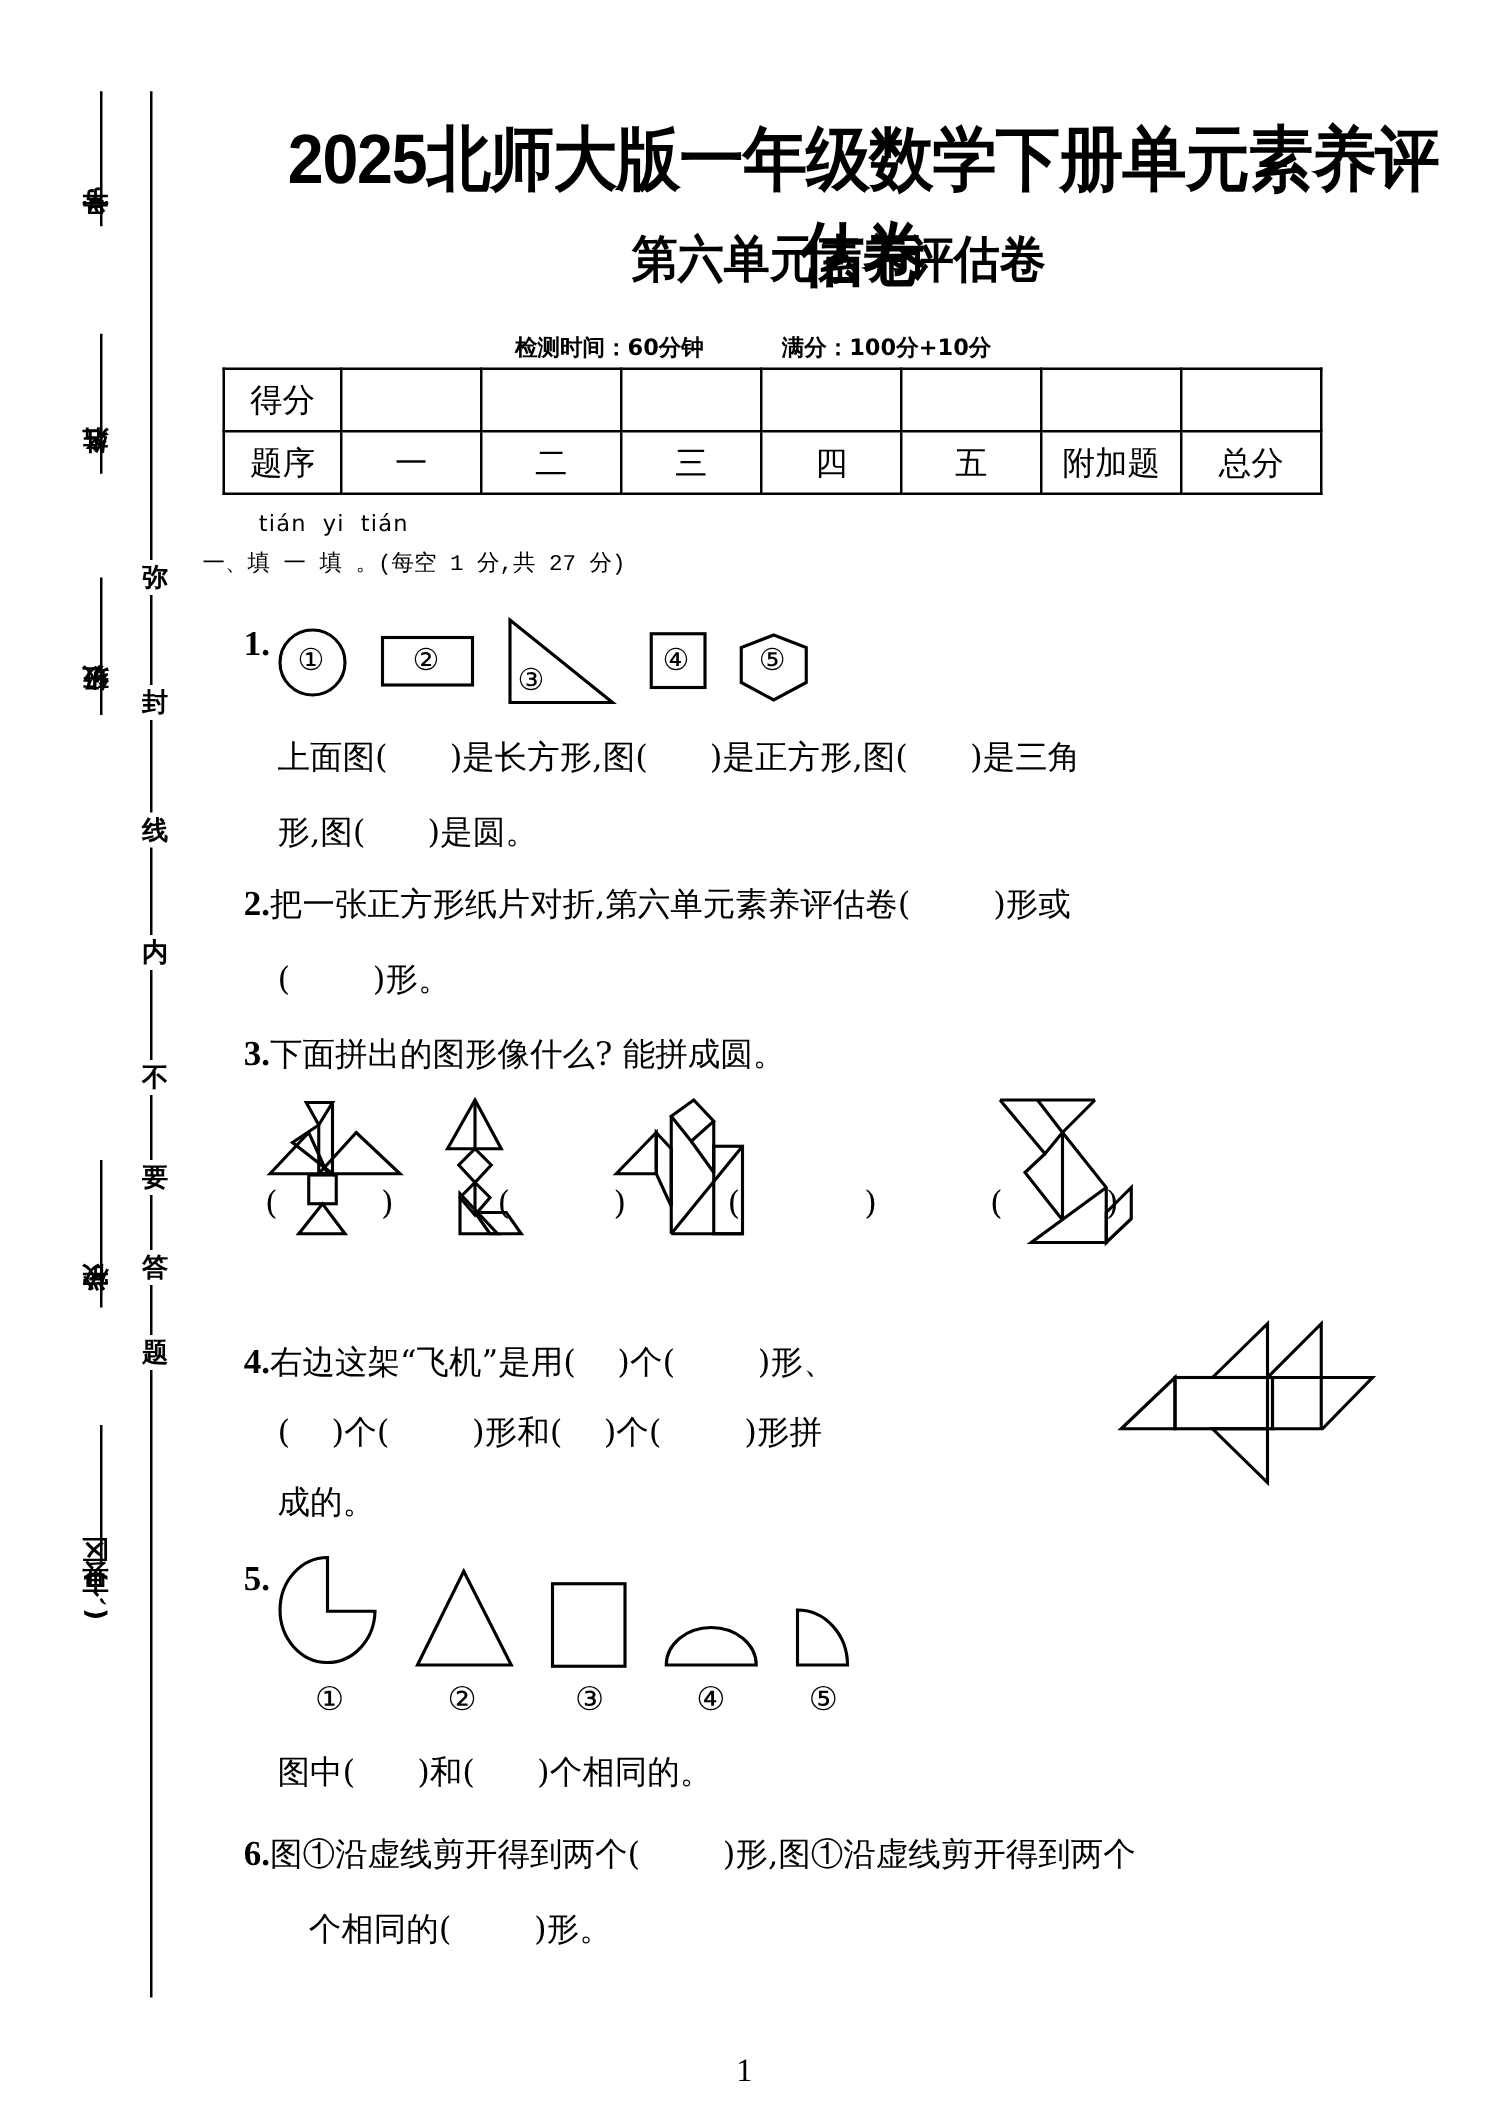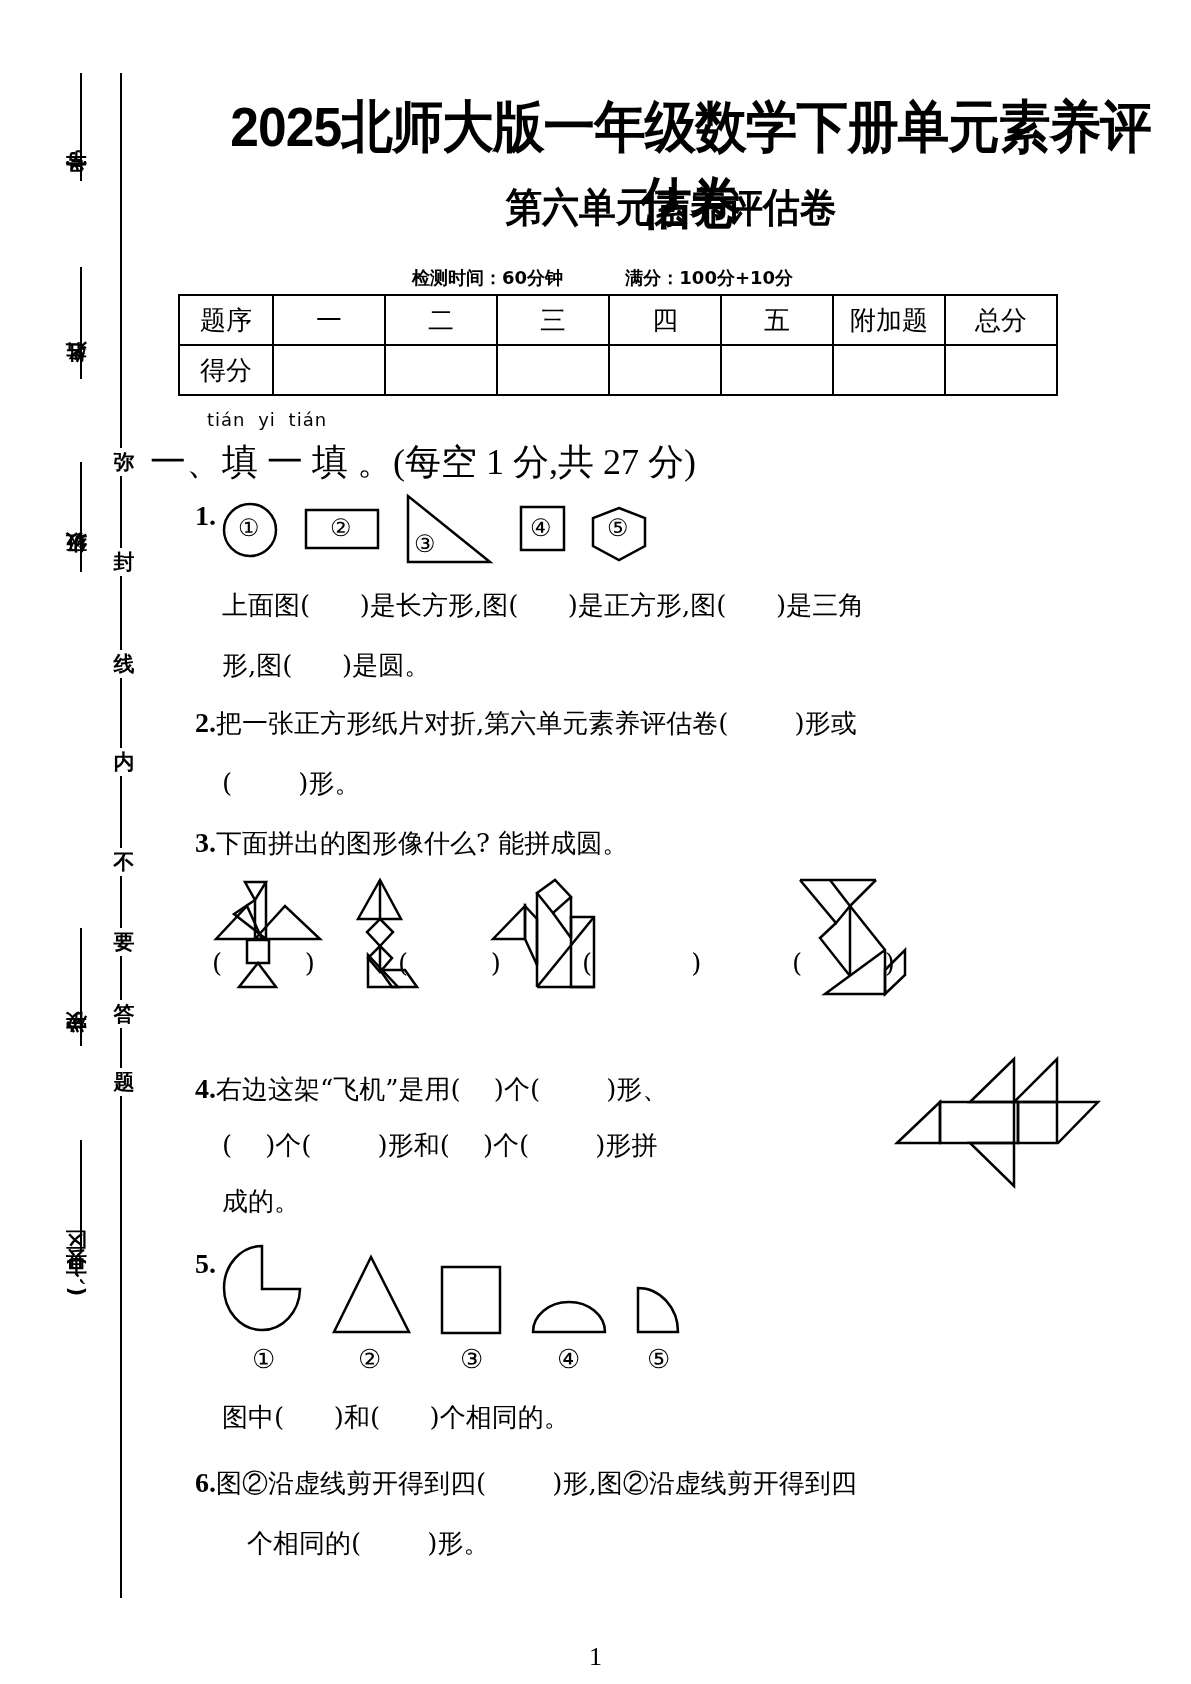--- a/index.html
+++ b/index.html
@@ -10,21 +10,21 @@
          font-family:"Liberation Sans",sans-serif;letter-spacing:-1px;}
   .title .inner{display:inline-block;margin-left:190px;transform:scaleX(0.92);}
   .subtitle{left:0;width:1191px;top:180px;text-align:center;font-size:40px;font-weight:bold;}
   .subtitle span{display:inline-block;margin-left:150px;transform:scaleX(0.92);}
   .meta{top:266px;left:412px;font-size:18px;font-weight:bold;}
   .meta span{margin-right:56px;}
   table.score{position:absolute;left:178px;top:294px;border-collapse:collapse;}
   table.score td{border:2px solid #000;height:48px;text-align:center;font-size:26px;
         font-family:"DejaVu Serif",serif;padding:0;}
   .pinyin{top:409px;left:207px;font-size:18px;letter-spacing:1px;word-spacing:6px;}
-  .section{top:438px;left:150px;font-size:36px;font-family:Liberation Serif, serif;}
+  .section{top:438px;left:162px;font-size:18px;font-family:Liberation Mono, monospace;}
   .q{font-size:26px;font-family:"DejaVu Serif",serif;white-space:pre;}
   .qnum{font-weight:bold;font-family:"Liberation Serif",serif;font-size:28px;}
   .side-line{position:absolute;background:#000;width:2px;}
   .vtext{position:absolute;font-size:21px;font-weight:bold;writing-mode:vertical-rl;
          transform:rotate(180deg);}
   .seal{position:absolute;font-size:21px;font-weight:bold;background:#fff;left:111px;
         width:26px;text-align:center;}
   svg{position:absolute;overflow:visible;}
   svg .s{fill:none;stroke:#000;stroke-width:2.5;}
   .circ{font-family:"DejaVu Serif",serif;}
@@ -60,38 +60,38 @@
 <div class="abs title"><span class="inner">2025北师大版一年级数学下册单元素养评估卷</span></div>
 <div class="abs subtitle"><span>第六单元素养评估卷</span></div>
 <div class="abs meta">
   <span>检测时间：60分钟</span>
   <span>满分：100分+10分</span>
 </div>
 
 <table class="score">
   <tbody>
       <tr>
+    <td>得分</td>
+    <td></td>
+    <td></td>
+    <td></td>
+    <td></td>
+    <td></td>
+    <td></td>
+    <td></td>
+  </tr>
+  <tr>
     <td style="width:92px">题序</td>
     <td style="width:110px">一</td>
     <td style="width:110px">二</td>
     <td style="width:110px">三</td>
     <td style="width:110px">四</td>
     <td style="width:110px">五</td>
     <td style="width:110px">附加题</td>
     <td style="width:110px">总分</td>
-  </tr>
-  <tr>
-    <td>得分</td>
-    <td></td>
-    <td></td>
-    <td></td>
-    <td></td>
-    <td></td>
-    <td></td>
-    <td></td>
   </tr>
 </tbody>
   </table>
 
 <div class="abs pinyin">tián  yi  tián</div>
 <div class="abs section">一、填 一 填 。(每空 1 分,共 27 分)</div>
 
 <div class="abs q" style="top:500px;left:195px;"><span class="qnum">1.</span></div>
 <svg style="left:0;top:0;" width="1191" height="1684">
   <circle class="s" cx="250" cy="530" r="26"></circle>
@@ -179,16 +179,16 @@
   <path class="s" d="M533,1332 A36,30 0 0 1 605,1332 Z"></path>
   <path class="s" d="M638,1288 A40,44 0 0 1 678,1332 L638,1332 Z"></path>
 </svg>
 <div class="abs q circ" style="top:1344px;left:252px;">①</div>
 <div class="abs q circ" style="top:1344px;left:358px;">②</div>
 <div class="abs q circ" style="top:1344px;left:460px;">③</div>
 <div class="abs q circ" style="top:1344px;left:557px;">④</div>
 <div class="abs q circ" style="top:1344px;left:647px;">⑤</div>
 <div class="abs q" style="top:1400px;left:222px;">图中(      )和(      )个相同的。</div>
 
-<div class="abs q" style="top:1466px;left:195px;"><span class="qnum">6.</span><span>图②沿虚线剪开得到四(        )形,图②沿虚线剪开得到四</span></div>
+<div class="abs q" style="top:1466px;left:195px;"><span class="qnum">6.</span><span>图①沿虚线剪开得到两个(        )形,图①沿虚线剪开得到两个</span></div>
 <div class="abs q" style="top:1526px;left:224px;margin-left:23px;">个相同的(        )形。</div>
 
 <div class="abs pagenum">1</div>
 
 </body></html>

